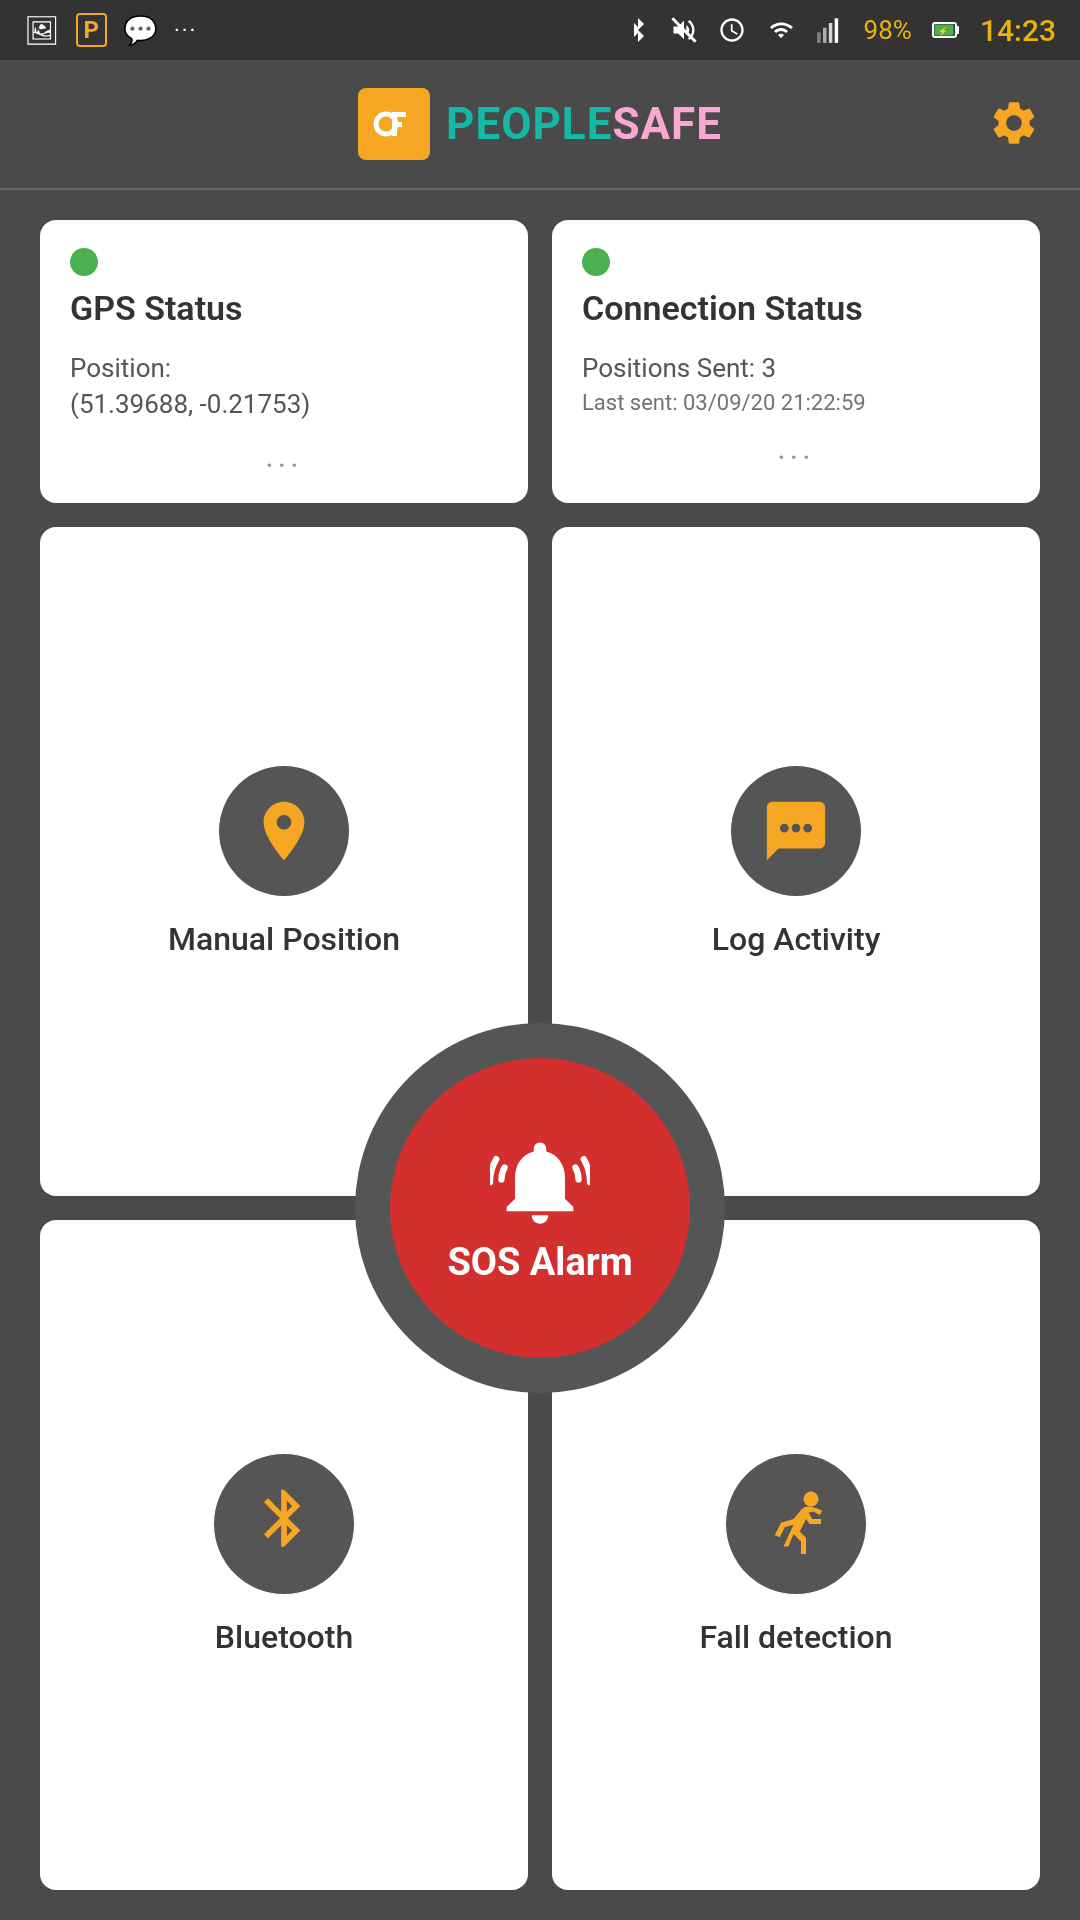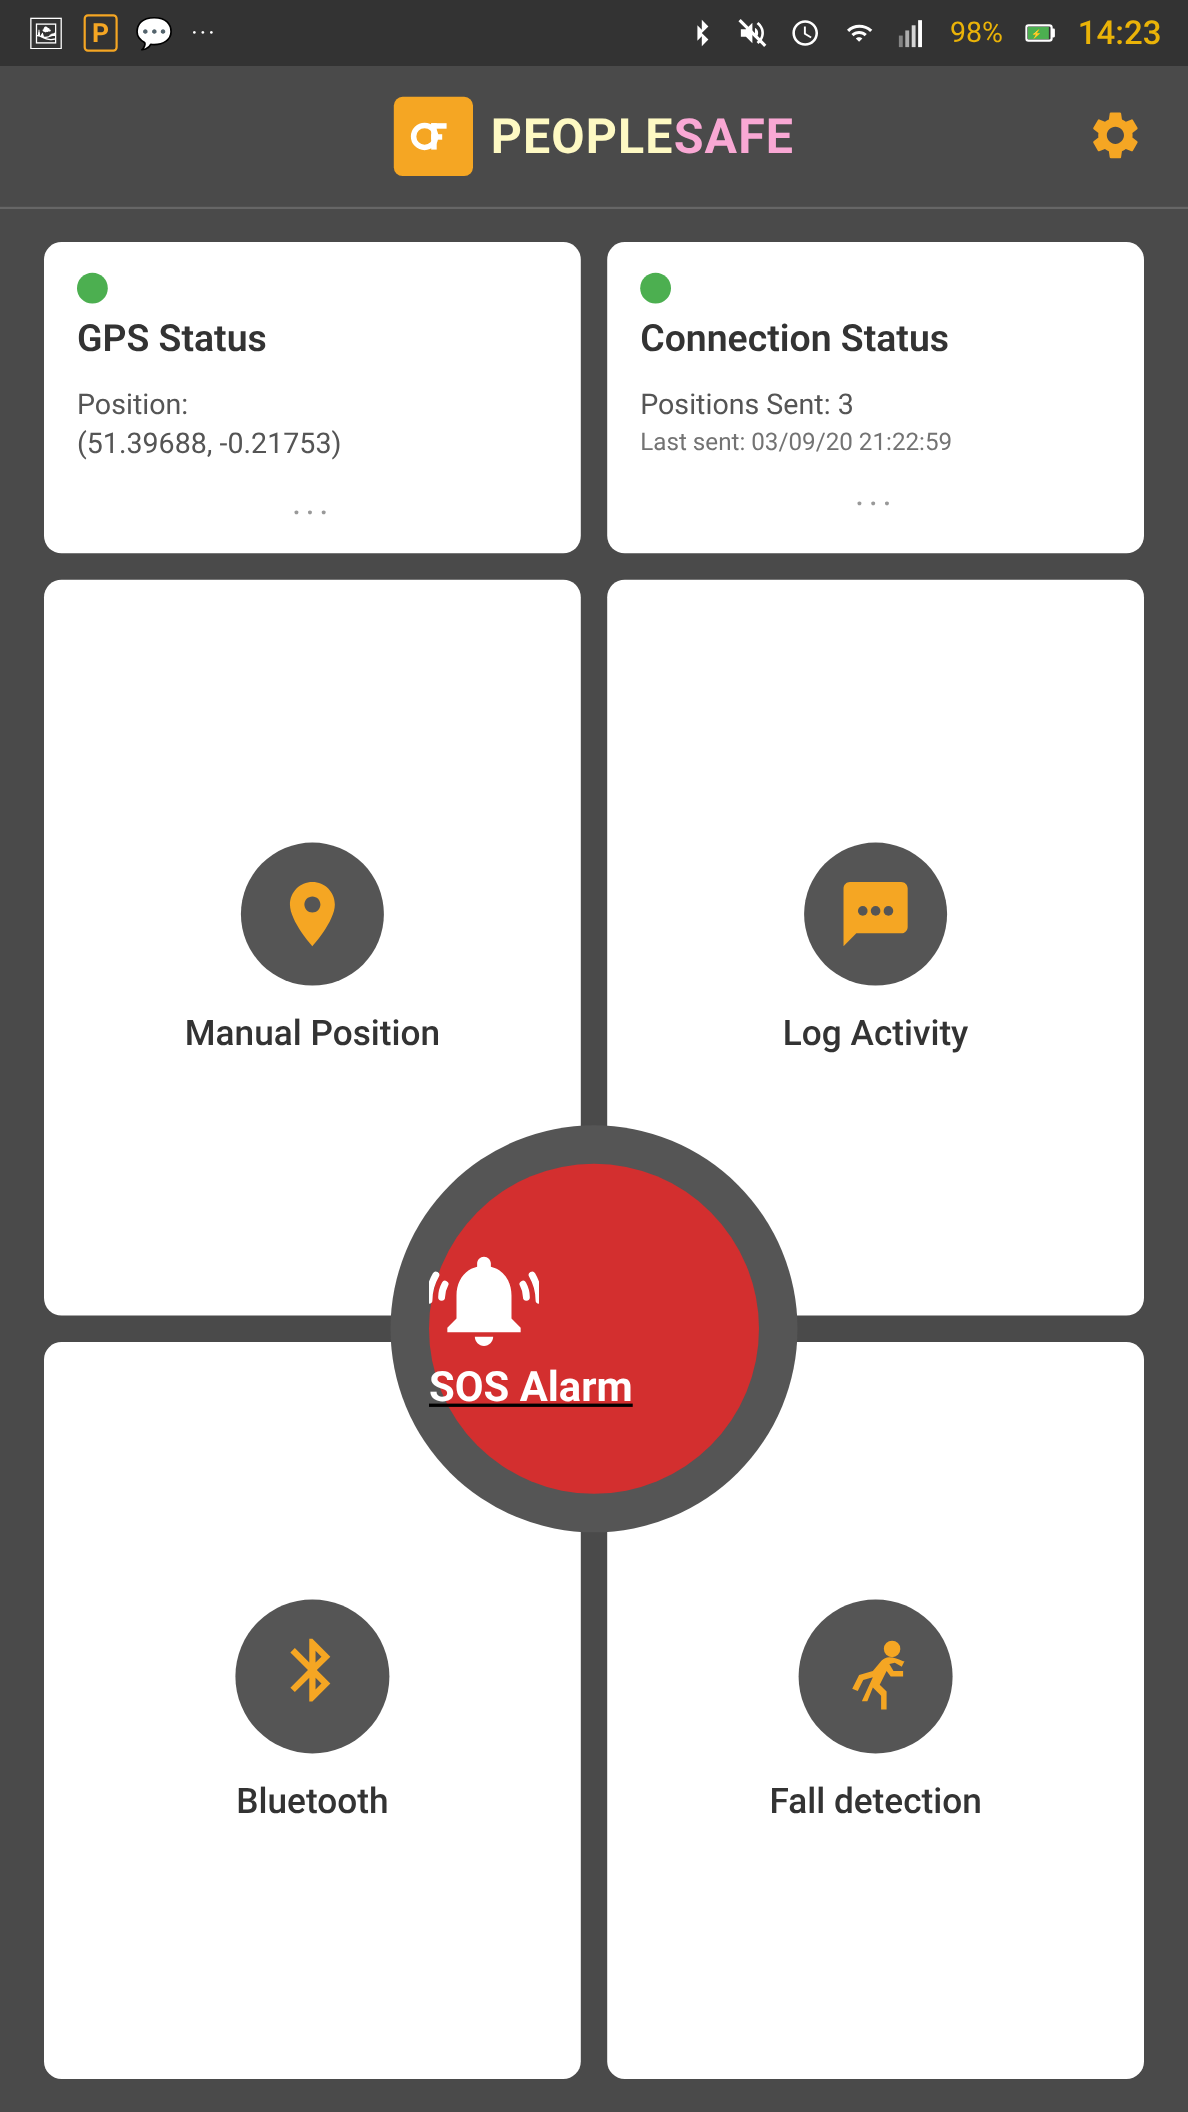--- a/index.html
+++ b/index.html
@@ -222,24 +222,23 @@
       cursor: pointer;
     }
 
     .sos-inner {
       width: 300px;
       height: 300px;
       background: #d32f2f;
       border-radius: 50%;
       display: flex;
       flex-direction: column;
-      align-items: flex-start;
+      align-items: center;
       justify-content: center;
       gap: 8px;
-      text-decoration: underline;
     }
 
     .sos-label {
       font-size: 38px;
       font-weight: 700;
       color: white;
     }
 
     svg.action-svg {
       width: 70px;
@@ -298,21 +297,21 @@
   <div class="logo-container">
     <div class="logo-icon">
       <svg viewBox="0 0 52 52" fill="white">
         <circle cx="18" cy="26" r="10" fill="none" stroke="white" stroke-width="5"></circle>
         <rect x="24" y="14" width="5" height="24" fill="white"></rect>
         <rect x="24" y="14" width="14" height="5" fill="white"></rect>
         <rect x="24" y="24" width="10" height="5" fill="white"></rect>
       </svg>
     </div>
     <div class="logo-text">
-      <span style="color:#fef9c3">PEOPLE</span><span style="color:#f9a8d4">SAFE</span>
+      <span style="color:#14b8a6">PEOPLE</span><span style="color:#f9a8d4">SAFE</span>
     </div>
   </div>
   <button class="settings-btn">
     <svg width="52" height="52" viewBox="0 0 24 24" fill="#f5a623">
       <path d="M19.14,12.94c0.04-0.3,0.06-0.61,0.06-0.94c0-0.32-0.02-0.64-0.07-0.94l2.03-1.58c0.18-0.14,0.23-0.41,0.12-0.61 l-1.92-3.32c-0.12-0.22-0.37-0.29-0.59-0.22l-2.39,0.96c-0.5-0.38-1.03-0.7-1.62-0.94L14.4,2.81c-0.04-0.24-0.24-0.41-0.48-0.41 h-3.84c-0.24,0-0.43,0.17-0.47,0.41L9.25,5.35C8.66,5.59,8.12,5.92,7.63,6.29L5.24,5.33c-0.22-0.08-0.47,0-0.59,0.22L2.74,8.87 C2.62,9.08,2.66,9.34,2.86,9.48l2.03,1.58C4.84,11.36,4.8,11.69,4.8,12s0.02,0.64,0.07,0.94l-2.03,1.58 c-0.18,0.14-0.23,0.41-0.12,0.61l1.92,3.32c0.12,0.22,0.37,0.29,0.59,0.22l2.39-0.96c0.5,0.38,1.03,0.7,1.62,0.94l0.36,2.54 c0.05,0.24,0.24,0.41,0.48,0.41h3.84c0.24,0,0.44-0.17,0.47-0.41l0.36-2.54c0.59-0.24,1.13-0.56,1.62-0.94l2.39,0.96 c0.22,0.08,0.47,0,0.59-0.22l1.92-3.32c0.12-0.22,0.07-0.47-0.12-0.61L19.14,12.94z M12,15.6c-1.98,0-3.6-1.62-3.6-3.6 s1.62-3.6,3.6-3.6s3.6,1.62,3.6,3.6S13.98,15.6,12,15.6z"></path>
     </svg>
   </button>
 </div>
 
 <div class="main-content">

